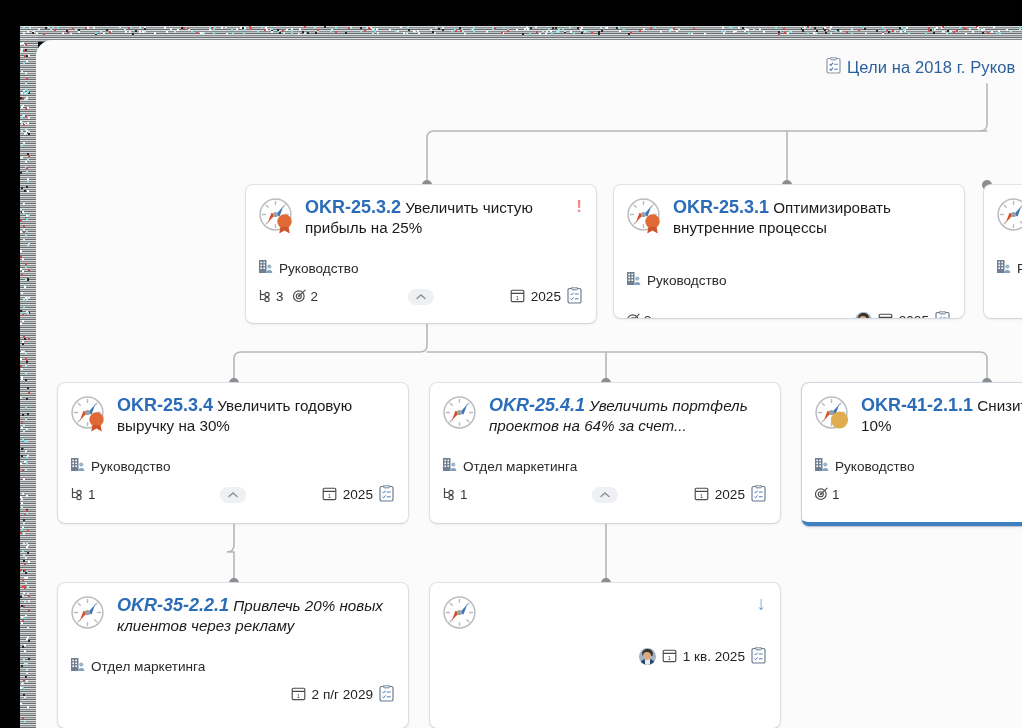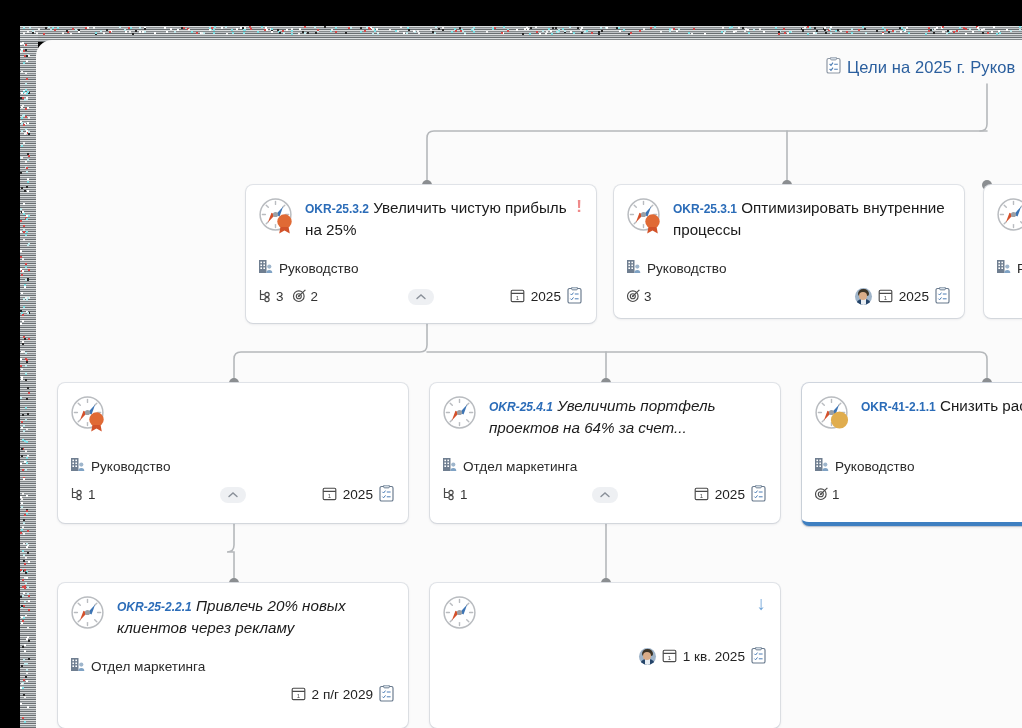--- a/index.html
+++ b/index.html
@@ -93,21 +93,21 @@
     font-size: 15.2px;
     line-height: 19.5px;
     color: #1b1b1b;
     padding-top: 1px;
     flex: 1;
     min-width: 0;
   }
   .card-title .code {
     color: #2b6cb8;
     font-weight: bold;
-    font-size: 12px;
+    font-size: 18px;
   }
   .card.italic .card-title,
   .card.italic .card-title .code { font-style: italic; }
 
   .flag {
     position: absolute;
     right: 0; top: 1px;
     font-size: 17px;
     font-weight: bold;
     line-height: 1;
@@ -200,21 +200,21 @@
       <span>
         <svg width="15" height="17" viewBox="0 0 15 17">
           <rect x="1" y="1.5" width="13" height="14.5" rx="1.6" fill="#fff" stroke="#8d97a4" stroke-width="1.2"></rect>
           <rect x="4.5" y="0" width="6" height="3" rx="1.2" fill="#cfd8e2" stroke="#8d97a4" stroke-width=".9"></rect>
           <path d="M3.6 7 L5 8.4 L7 5.6" stroke="#4c7db5" stroke-width="1.1" fill="none"></path>
           <path d="M3.6 12 L5 13.4 L7 10.6" stroke="#4c7db5" stroke-width="1.1" fill="none"></path>
           <line x1="8.2" y1="7.2" x2="11.8" y2="7.2" stroke="#4c7db5" stroke-width="1.1"></line>
           <line x1="8.2" y1="12.2" x2="11.8" y2="12.2" stroke="#4c7db5" stroke-width="1.1"></line>
         </svg>
       </span>
-      <span class="root-label">Цели на 2025 г. Руков</span>
+      <span class="root-label">Цели на 2018 г. Руков</span>
     </div>
 
   <div class="card" style="left: 210px; top: 145px; width: 350px; height: 138px;">
     <div class="card-head">
       <span><svg width="38" height="38" viewBox="0 0 38 38">
     <circle cx="17.5" cy="17.5" r="15.4" fill="#ffffff" stroke="#b9bcc0" stroke-width="1.5"></circle>
     <g stroke="#b9bcc0" stroke-width="1.4" stroke-linecap="round">
       <line x1="17.5" y1="4.4" x2="17.5" y2="7.4"></line>
       <line x1="17.5" y1="27.6" x2="17.5" y2="30.6"></line>
       <line x1="4.4" y1="17.5" x2="7.4" y2="17.5"></line>
@@ -292,21 +292,21 @@
     <rect x="1" y="1.5" width="13" height="14.5" rx="1.6" fill="#fff" stroke="#67788c" stroke-width="1.15"></rect>
     <rect x="4.6" y="0" width="5.8" height="2.9" rx="1.1" fill="#d3dce5" stroke="#67788c" stroke-width=".85"></rect>
     <path d="M3.4 6.8 L4.6 8 L6.5 5.6" stroke="#4c7db5" stroke-width="1" fill="none"></path>
     <path d="M3.4 11.6 L4.6 12.8 L6.5 10.4" stroke="#4c7db5" stroke-width="1" fill="none"></path>
     <line x1="7.8" y1="7" x2="11.6" y2="7" stroke="#4c7db5" stroke-width="1"></line>
     <line x1="7.8" y1="11.8" x2="11.6" y2="11.8" stroke="#4c7db5" stroke-width="1"></line>
   </svg></span>
        </div>
     </div>
       </div>
-      <div class="card" style="left: 578px; top: 145px; width: 350px; height: 133px;">
+      <div class="card" style="left: 578px; top: 145px; width: 350px; height: 133px; gap: 12px;">
     <div class="card-head">
       <span><svg width="38" height="38" viewBox="0 0 38 38">
     <circle cx="17.5" cy="17.5" r="15.4" fill="#ffffff" stroke="#b9bcc0" stroke-width="1.5"></circle>
     <g stroke="#b9bcc0" stroke-width="1.4" stroke-linecap="round">
       <line x1="17.5" y1="4.4" x2="17.5" y2="7.4"></line>
       <line x1="17.5" y1="27.6" x2="17.5" y2="30.6"></line>
       <line x1="4.4" y1="17.5" x2="7.4" y2="17.5"></line>
       <line x1="27.6" y1="17.5" x2="30.6" y2="17.5"></line>
       <line x1="8.2" y1="8.2" x2="10.3" y2="10.3"></line>
       <line x1="24.7" y1="24.7" x2="26.8" y2="26.8"></line>
@@ -434,20 +434,21 @@
       <line x1="26.8" y1="8.2" x2="24.7" y2="10.3"></line>
       <line x1="10.3" y1="24.7" x2="8.2" y2="26.8"></line>
     </g>
     <path d="M17.8 17.4 L25.2 9.6 L21.5 19.4 Z" fill="#3c74b4"></path>
     <path d="M17.2 17.8 L9.8 25.6 L13.5 15.8 Z" fill="#d4502a"></path>
     <circle cx="17.5" cy="17.5" r="2.6" fill="#9aa0a6"></circle>
 
     <circle cx="26.5" cy="24.5" r="7.2" fill="#e06a35"></circle>
     <path d="M22.4 30 L21.2 36.5 L26.5 33.6 L31.8 36.5 L30.6 30 Z" fill="#d2532a"></path>
   </svg></span>
+      <div class="card-title"><span class="code">OKR-25.3.4</span> <span>Увеличить годовую выручку на 30%</span></div>
 
     </div>
     <div class="card-org">
       <span><svg width="15" height="15" viewBox="0 0 15 15">
     <rect x="1" y="1" width="7.5" height="13" fill="#6f7e90"></rect>
     <g fill="#ffffff">
       <rect x="2.4" y="2.6" width="1.6" height="1.6"></rect>
                 <rect x="5.4" y="2.6" width="1.6" height="1.6"></rect>
       <rect x="2.4" y="5.5" width="1.6" height="1.6"></rect>
                 <rect x="5.4" y="5.5" width="1.6" height="1.6"></rect>
@@ -640,21 +641,21 @@
       <line x1="8.2" y1="8.2" x2="10.3" y2="10.3"></line>
       <line x1="24.7" y1="24.7" x2="26.8" y2="26.8"></line>
       <line x1="26.8" y1="8.2" x2="24.7" y2="10.3"></line>
       <line x1="10.3" y1="24.7" x2="8.2" y2="26.8"></line>
     </g>
     <path d="M17.8 17.4 L25.2 9.6 L21.5 19.4 Z" fill="#3c74b4"></path>
     <path d="M17.2 17.8 L9.8 25.6 L13.5 15.8 Z" fill="#d4502a"></path>
     <circle cx="17.5" cy="17.5" r="2.6" fill="#9aa0a6"></circle>
 
   </svg></span>
-      <div class="card-title"><span class="code">OKR-25-2.2.1</span> <span>Привлечь 20% новых клиентов через рекламу</span></div>
+      <div class="card-title"><span class="code">OKR-35-2.2.1</span> <span>Привлечь 20% новых клиентов через рекламу</span></div>
 
     </div>
     <div class="card-org">
       <span><svg width="15" height="15" viewBox="0 0 15 15">
     <rect x="1" y="1" width="7.5" height="13" fill="#6f7e90"></rect>
     <g fill="#ffffff">
       <rect x="2.4" y="2.6" width="1.6" height="1.6"></rect>
                 <rect x="5.4" y="2.6" width="1.6" height="1.6"></rect>
       <rect x="2.4" y="5.5" width="1.6" height="1.6"></rect>
                 <rect x="5.4" y="5.5" width="1.6" height="1.6"></rect>

